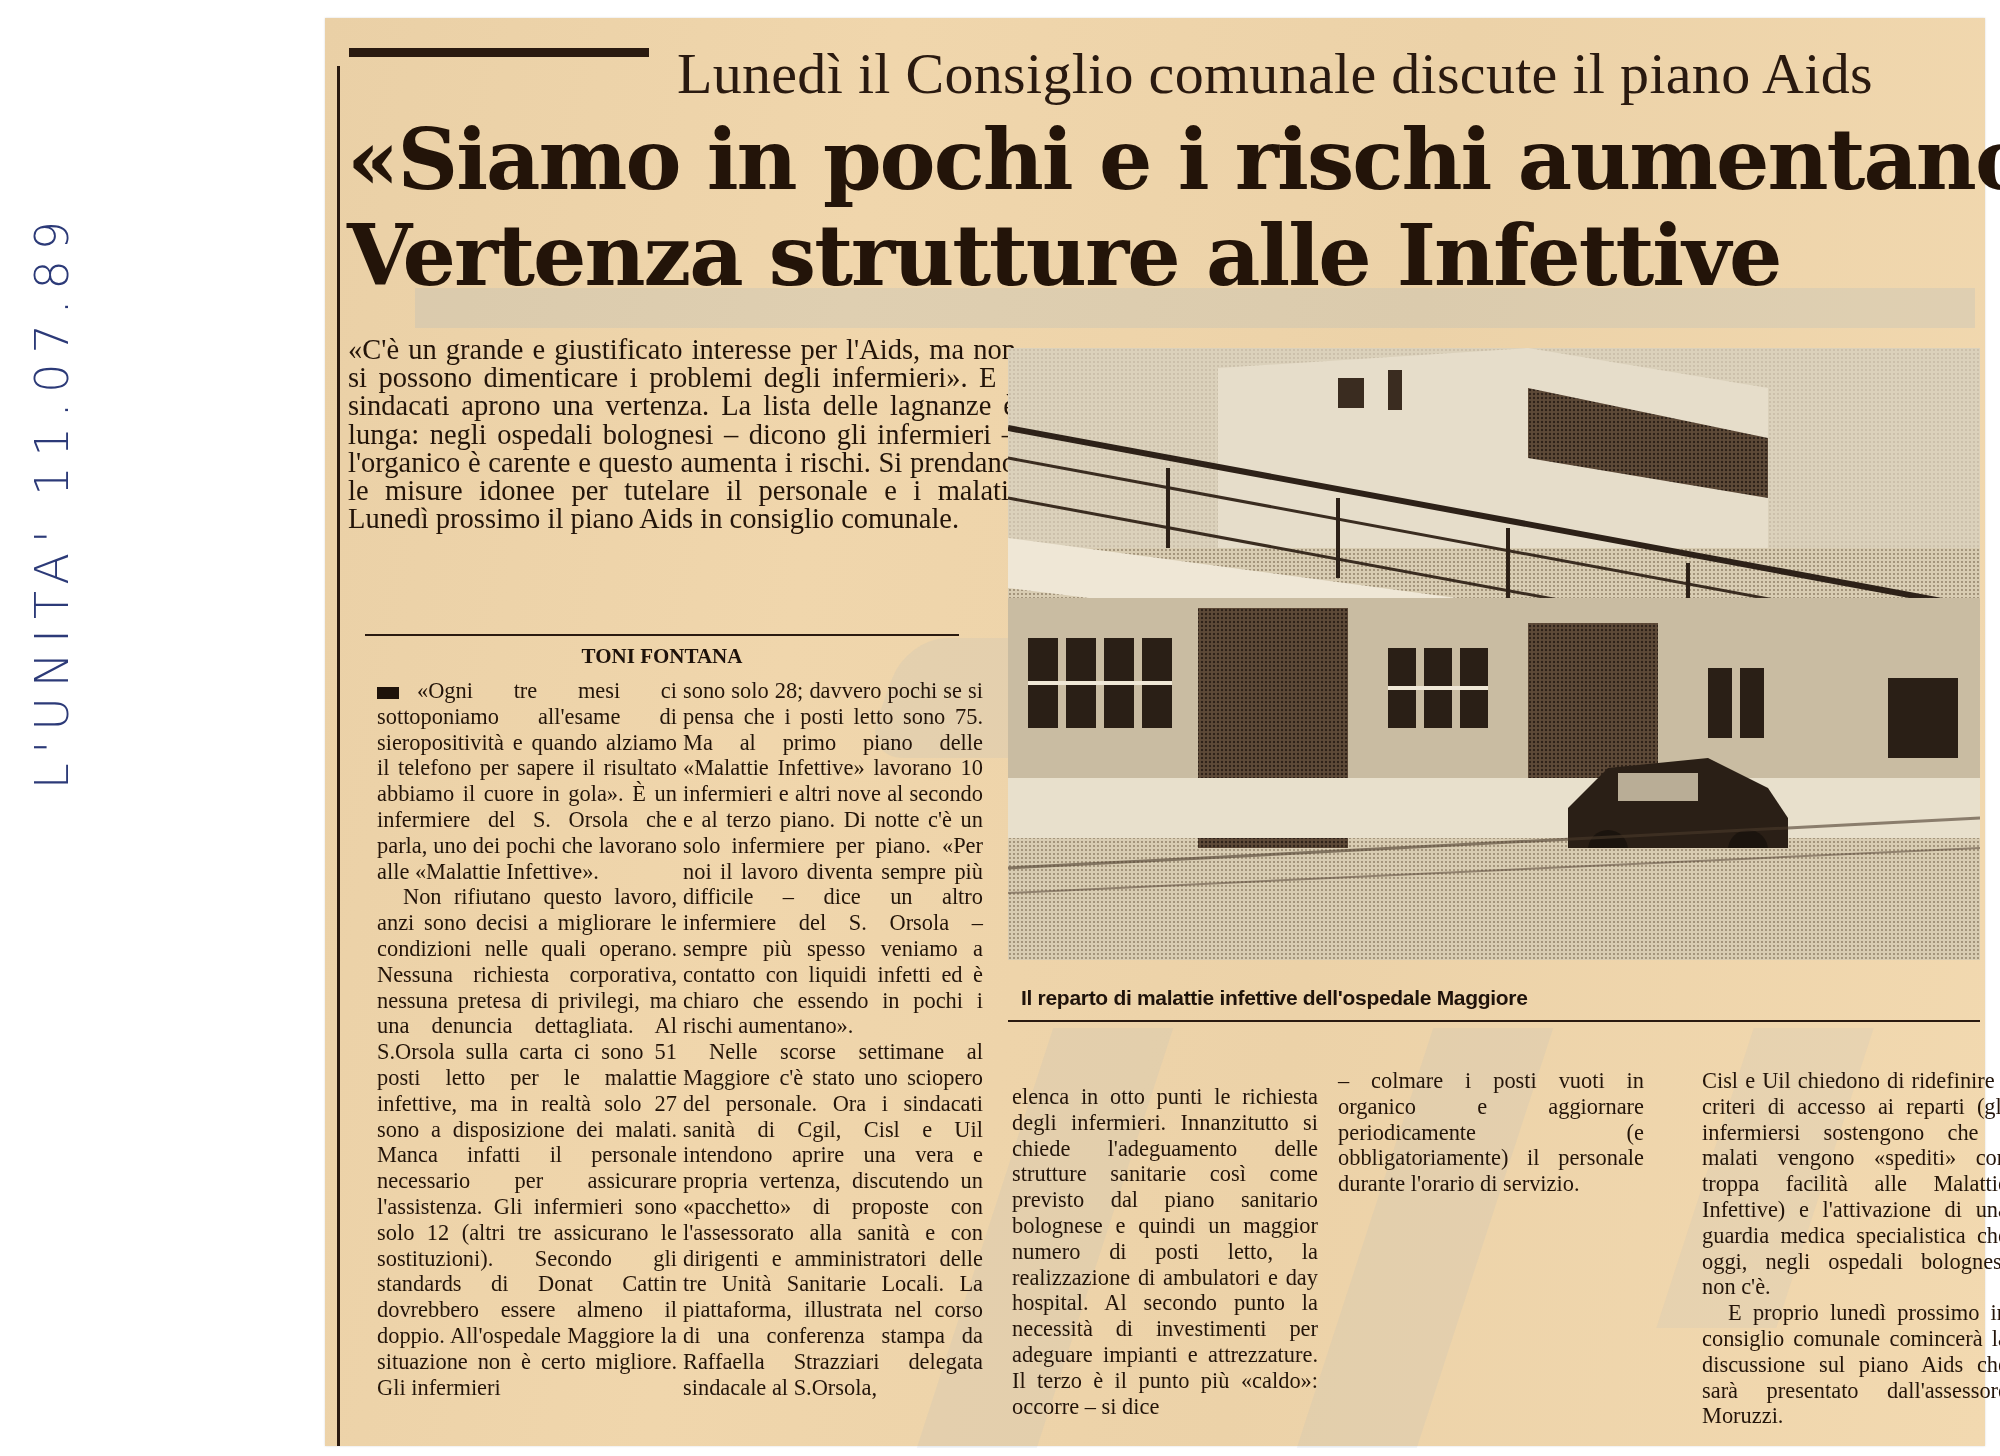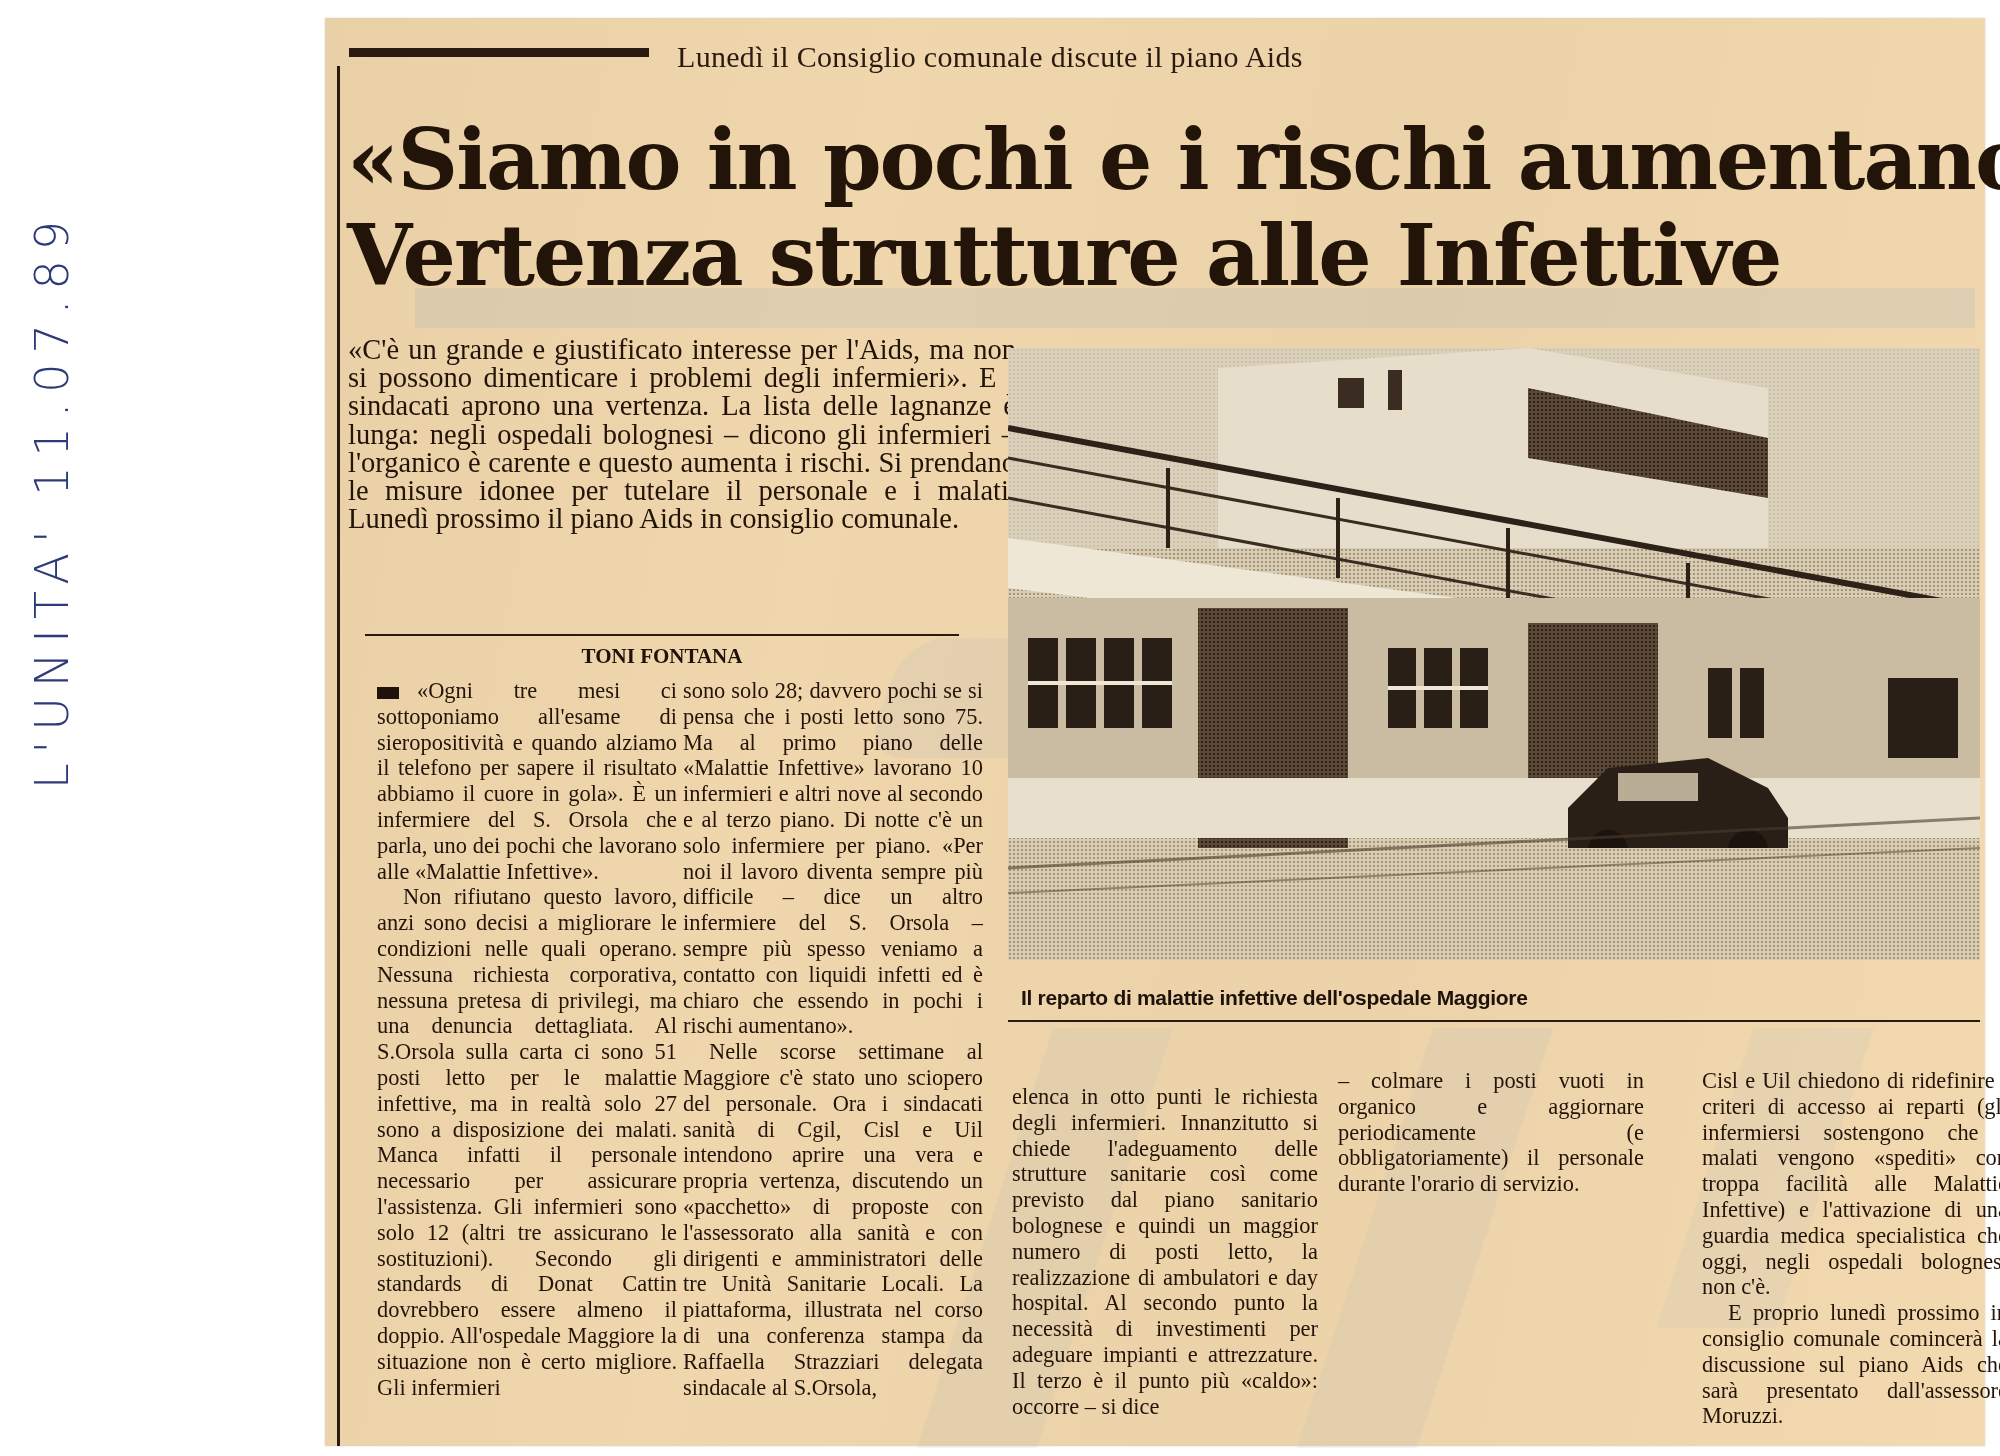--- a/index.html
+++ b/index.html
@@ -8,21 +8,21 @@
   .handnote{position:absolute;left:22px;top:250px;width:60px;height:500px;}
   .handnote span{position:absolute;left:50%;top:50%;transform:translate(-50%,-50%) rotate(-90deg);
        white-space:nowrap;font-family:"DejaVu Sans", sans-serif;font-size:46px;letter-spacing:10px;
        color:#2c3a78;font-weight:300;}
   .clip{position:absolute;left:325px;top:18px;width:1660px;height:1428px;
        background:linear-gradient(100deg,#ead0a6 0%,#f0d6ac 30%,#ecd2a8 60%,#f2d9b0 100%);
        box-shadow:0 0 2px rgba(0,0,0,.15);}
   .ghost{position:absolute;background:rgba(150,175,200,.32);}
   .leftrule{position:absolute;left:12px;top:48px;width:3px;height:1380px;background:#2a1a10;}
   .toprule{position:absolute;left:24px;top:30px;width:300px;height:9px;background:#2a1a10;}
-  .kicker{position:absolute;left:352px;top:22px;font-size:30px;font-family:"Liberation Serif", serif;
+  .kicker{position:absolute;left:352px;top:22px;font-size:58px;font-family:"Liberation Serif", serif;
        color:#2a1a10;white-space:nowrap;letter-spacing:0.3px;}
   .headline{position:absolute;left:22px;font-family:"DejaVu Serif", serif;font-weight:bold;
        white-space:nowrap;color:#231409;letter-spacing:-2px;}
   .h1{top:92px;font-size:84px;}
   .h2{top:188px;font-size:84px;}
   .lede{position:absolute;left:23px;top:318px;width:668px;font-family:"Liberation Serif", serif;
        font-size:28.5px;line-height:28.2px;text-align:justify;color:#231409;}
   .byline-rule{position:absolute;left:40px;top:616px;width:594px;height:2px;background:#2a1a10;}
   .byline{position:absolute;left:40px;top:626px;width:594px;text-align:center;
        font-family:Liberation Serif, serif;font-weight:bold;font-size:21px;color:#1e120a;}

